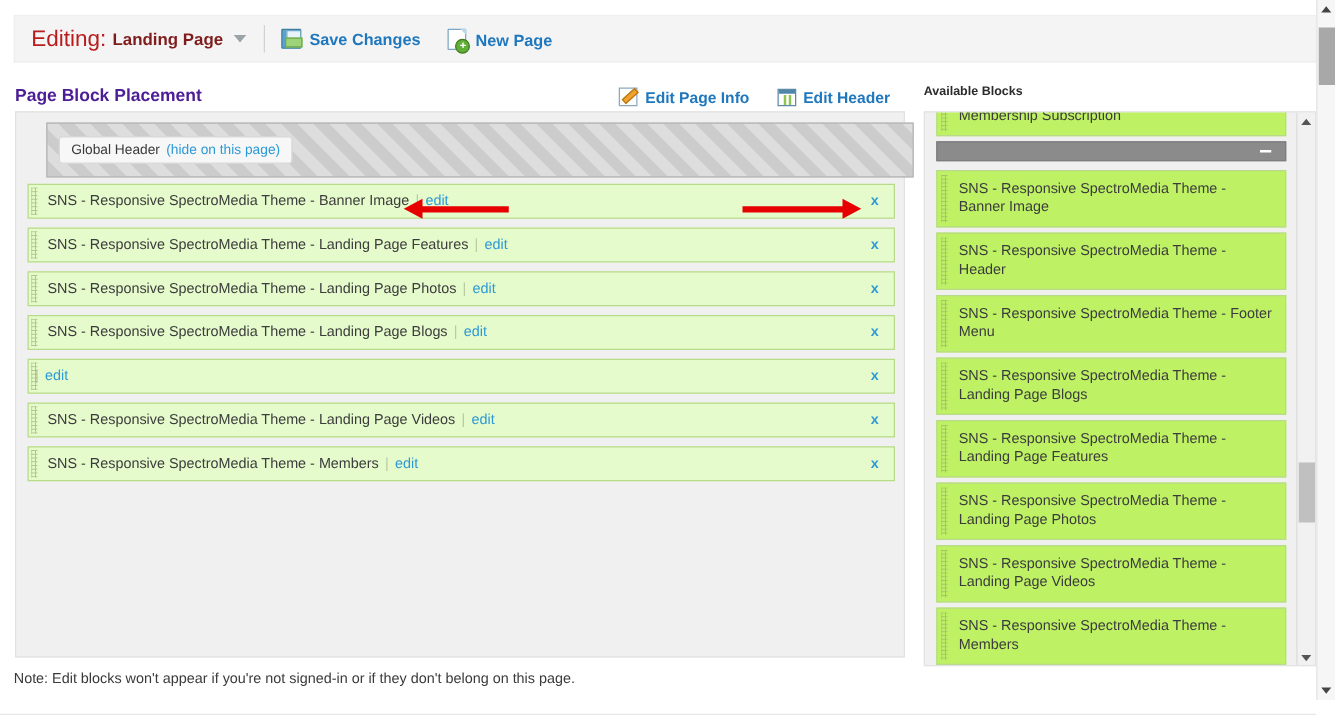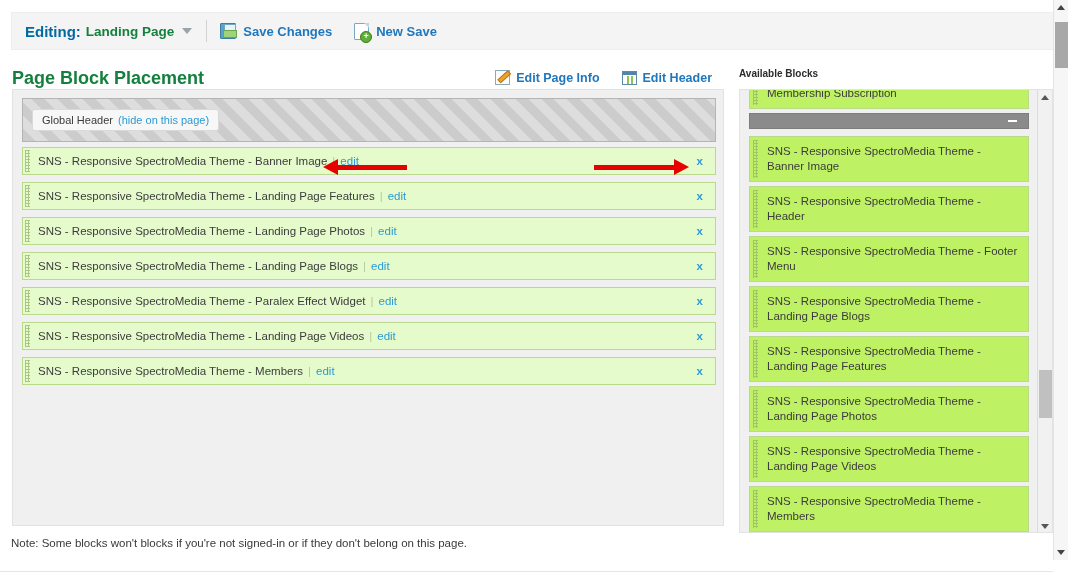--- a/index.html
+++ b/index.html
@@ -16,45 +16,44 @@
     position: absolute;
     left: 11px; top: 12px;
     width: 1046px; height: 38px;
     background: #f4f4f4;
     border: 1px solid #eeeeee;
     display: flex;
     align-items: center;
     padding-left: 13px;
   }
   .tb-editing-label {
-    font-size: 15px;
-    color: #0369a1;
-    font-weight: bold;
+    font-size: 18px;
+    color: #b91c1c;
   }
   .tb-page-name {
     font-size: 13.5px;
     font-weight: bold;
-    color: #15803d;
+    color: #7f1d1d;
     margin-left: 5px;
   }
   .tb-caret {
     margin-left: 8px;
     width: 0; height: 0;
     border-left: 5px solid transparent;
     border-right: 5px solid transparent;
     border-top: 6px solid #9aa3a8;
   }
   .tb-sep {
     width: 1px; height: 22px;
     background: #d2d2d2;
     margin: 0 13px 0 14px;
   }
   .tb-action {
     display: flex;
-    align-items: center;
+    align-items: flex-end;
     margin-right: 22px;
     cursor: pointer;
     text-decoration: none;
   }
   .tb-action .tb-text {
     font-size: 13px;
     font-weight: bold;
     color: #1f77bd;
     margin-left: 7px;
   }
@@ -101,22 +100,22 @@
     border: 1px solid #3d7a1f;
     border-radius: 50%;
     color: #fff; font-size: 9px; line-height: 8px;
     text-align: center; font-weight: bold;
   }
 
   
   #left-title {
     position: absolute;
     left: 12px; top: 68px;
-    font-size: 18px; font-weight: bold;
-    color: #15803d;
+    font-size: 14px; font-weight: bold;
+    color: #4c1d95;
   }
   #right-title {
     position: absolute;
     left: 739px; top: 68px;
     font-size: 10px; font-weight: bold;
     color: #2b2b2b;
   }
 
   
   #page-actions {
@@ -172,21 +171,21 @@
     width: 694px; height: 44px;
     border: 1px solid #b4b4b4;
     background-color: #d2d2d2;
     background-image: repeating-linear-gradient(
       45deg,
       #cccccc 0px, #cccccc 9px,
       #dddddd 9px, #dddddd 18px
     );
     display: flex; align-items: center;
   }
-  #region-header { top: 8px; }
+  #region-header { top: 8px; margin-left: 15px; }
   #region-footer { top: 370px; }
   .region-tag {
     background: #f7f7f7;
     border: 1px solid #d9d9d9;
     border-radius: 3px;
     padding: 4px 9px;
     margin-left: 9px;
     font-size: 11px;
     color: #3a3a3a;
     white-space: nowrap;
@@ -422,21 +421,21 @@
   <span class="tb-caret"></span>
   <span class="tb-sep"></span>
 
   <a class="tb-action">
     <span class="ic-floppy"></span>
     <span class="tb-text">Save Changes</span>
   </a>
 
   <a class="tb-action">
     <span class="ic-newpage"></span>
-    <span class="tb-text">New Save</span>
+    <span class="tb-text">New Page</span>
   </a>
 </div>
 
 <div id="left-title">Page Block Placement</div>
 <div id="right-title">Available Blocks</div>
 
 <div id="page-actions">
   <a class="pa-item">
     <span class="ic-pencil"></span>
     <span class="pa-text">Edit Page Info</span>
@@ -480,21 +479,20 @@
       </div>
       <div class="block-row">
         <span class="drag-grip"></span>
         <span class="block-label">SNS - Responsive SpectroMedia Theme - Landing Page Blogs</span>
         <span class="pipe">|</span>
         <a class="edit-link">edit</a>
         <a class="remove-x">x</a>
       </div>
       <div class="block-row">
         <span class="drag-grip"></span>
-        <span class="block-label">SNS - Responsive SpectroMedia Theme - Paralex Effect Widget</span>
         <span class="pipe">|</span>
         <a class="edit-link">edit</a>
         <a class="remove-x">x</a>
       </div>
       <div class="block-row">
         <span class="drag-grip"></span>
         <span class="block-label">SNS - Responsive SpectroMedia Theme - Landing Page Videos</span>
         <span class="pipe">|</span>
         <a class="edit-link">edit</a>
         <a class="remove-x">x</a>
@@ -506,21 +504,21 @@
         <a class="edit-link">edit</a>
         <a class="remove-x">x</a>
       </div>
     </div>
 
 </div>
 
 <div class="arrow" id="arrow-left"></div>
 <div class="arrow" id="arrow-right"></div>
 
-<div id="note">Note: Some blocks won't blocks if you're not signed-in or if they don't belong on this page.</div>
+<div id="note">Note: Edit blocks won't appear if you're not signed-in or if they don't belong on this page.</div>
 
 <div id="right-panel">
   <div id="right-scroll-viewport">
     <div id="right-inner">
 
       <div class="avail-block">
         <span class="drag-grip"></span>
         <span>Membership Subscription</span>
       </div>
 

